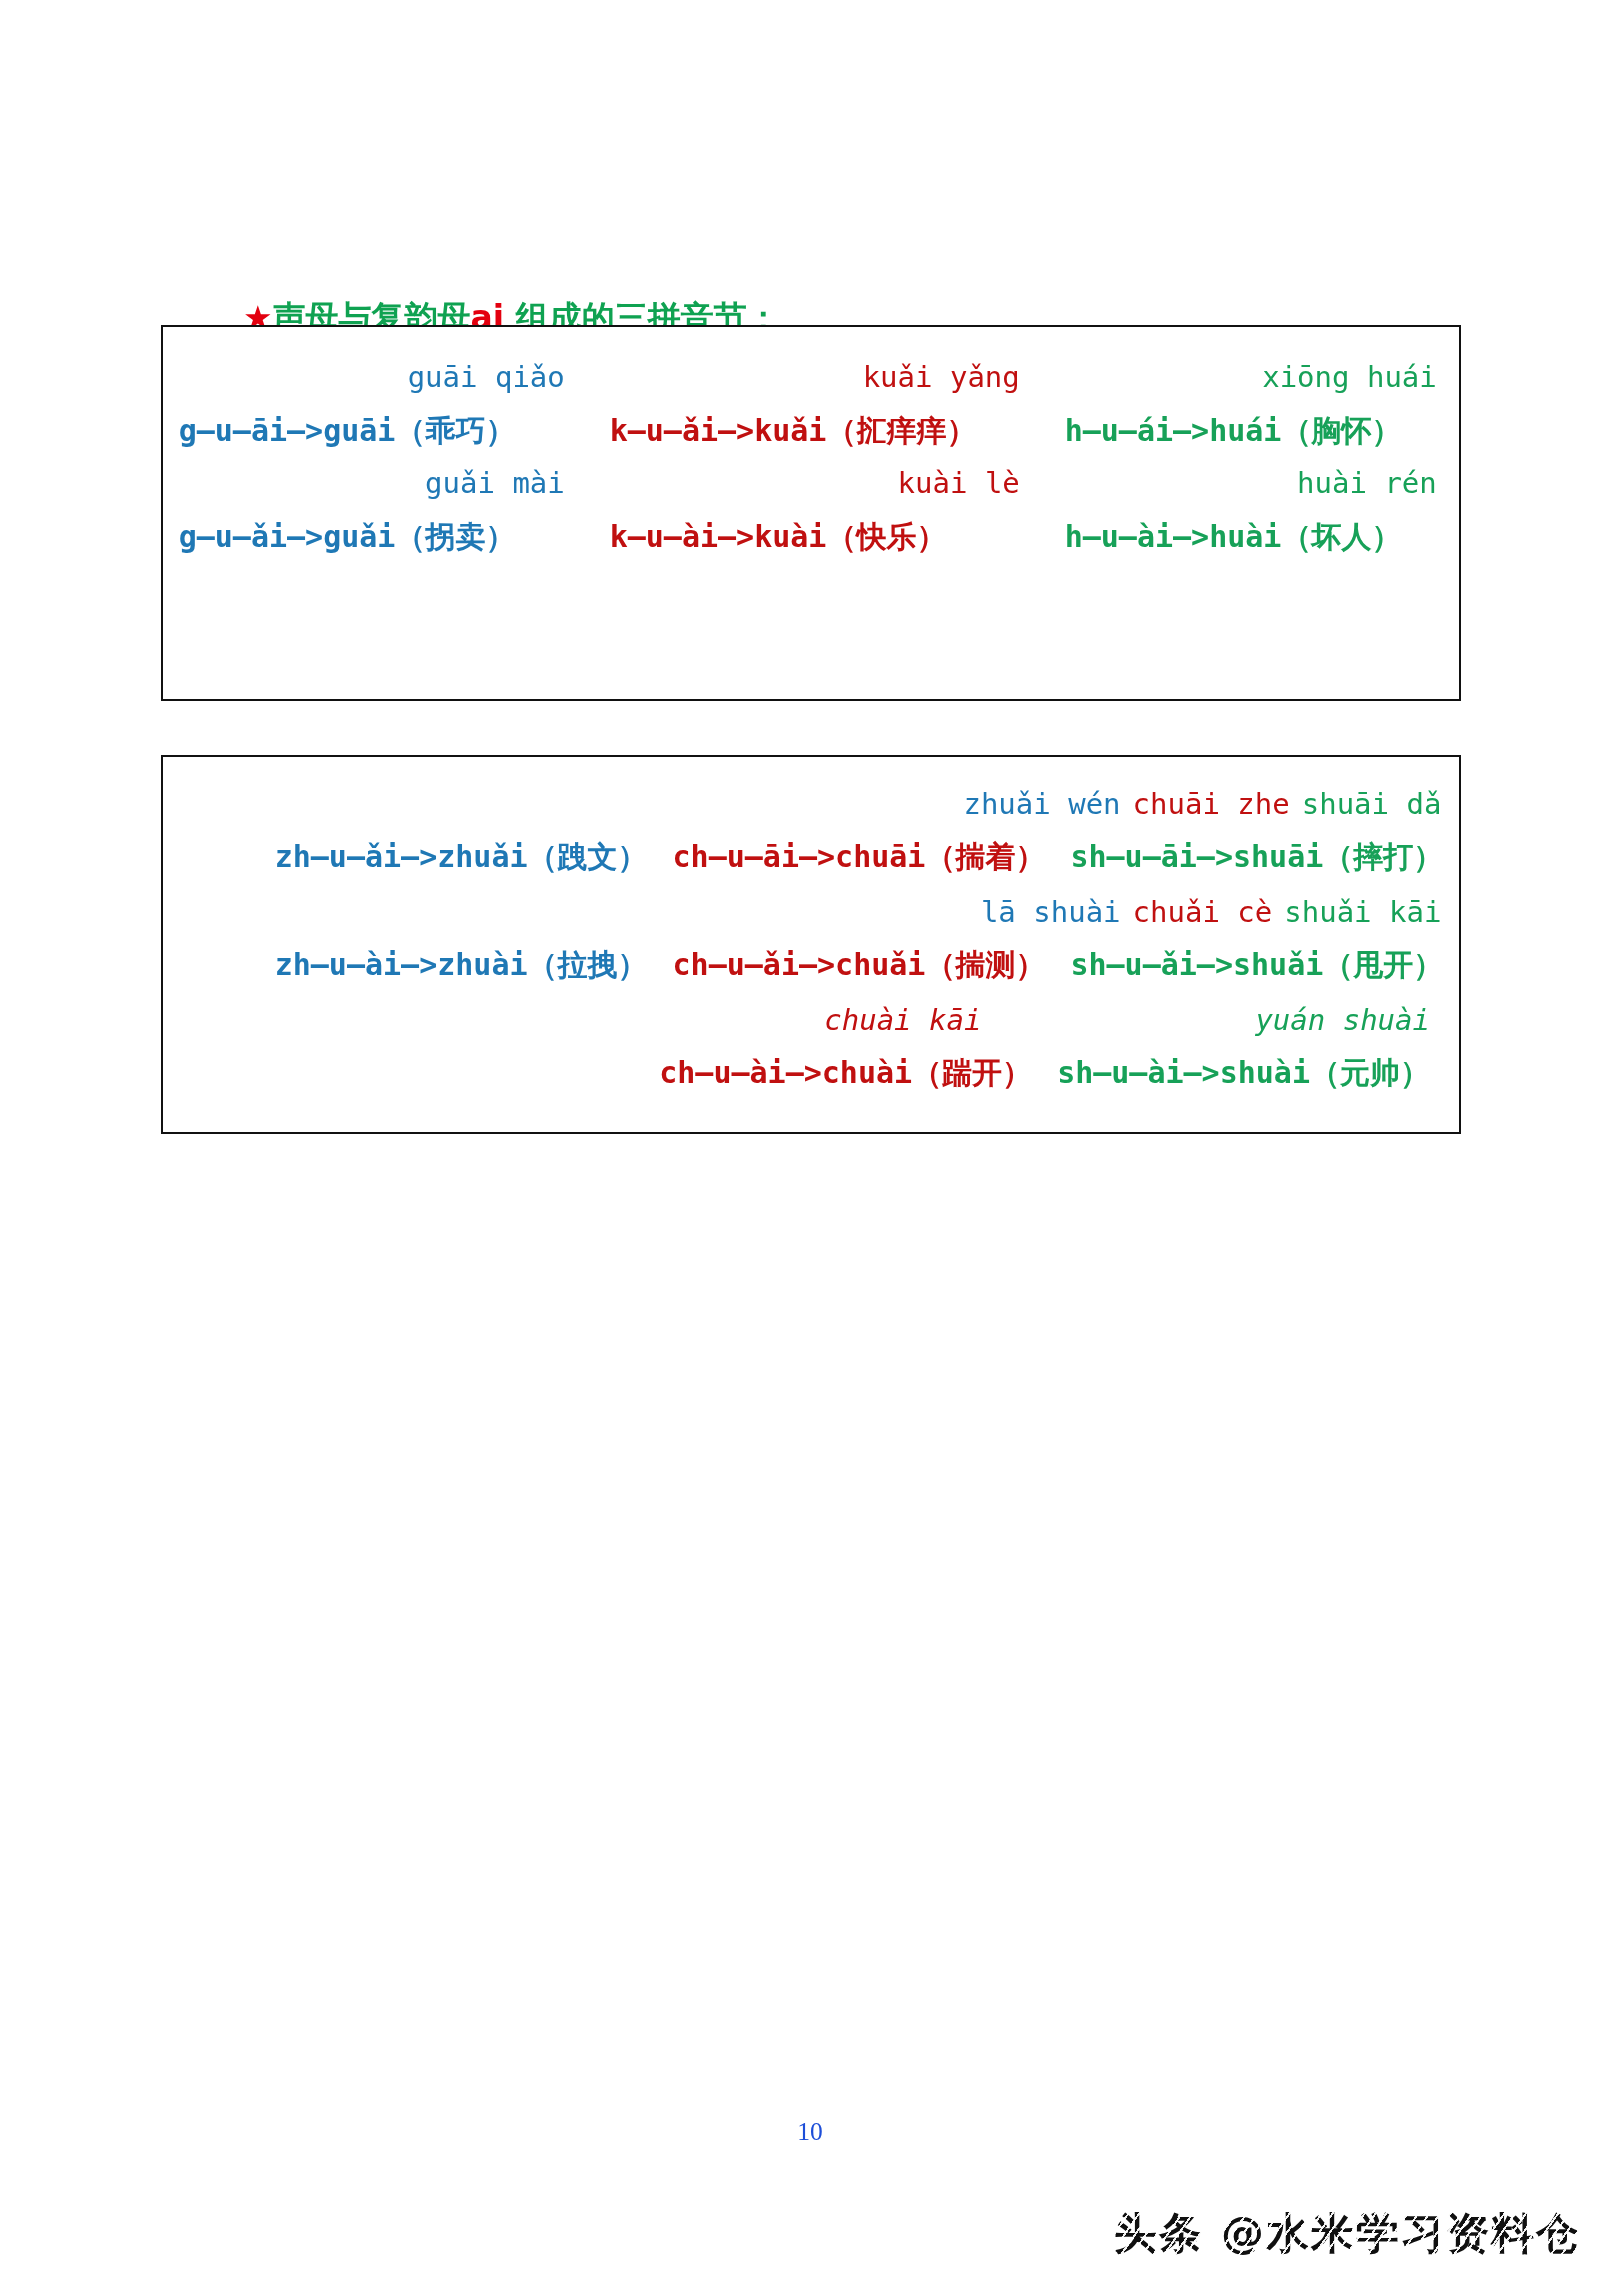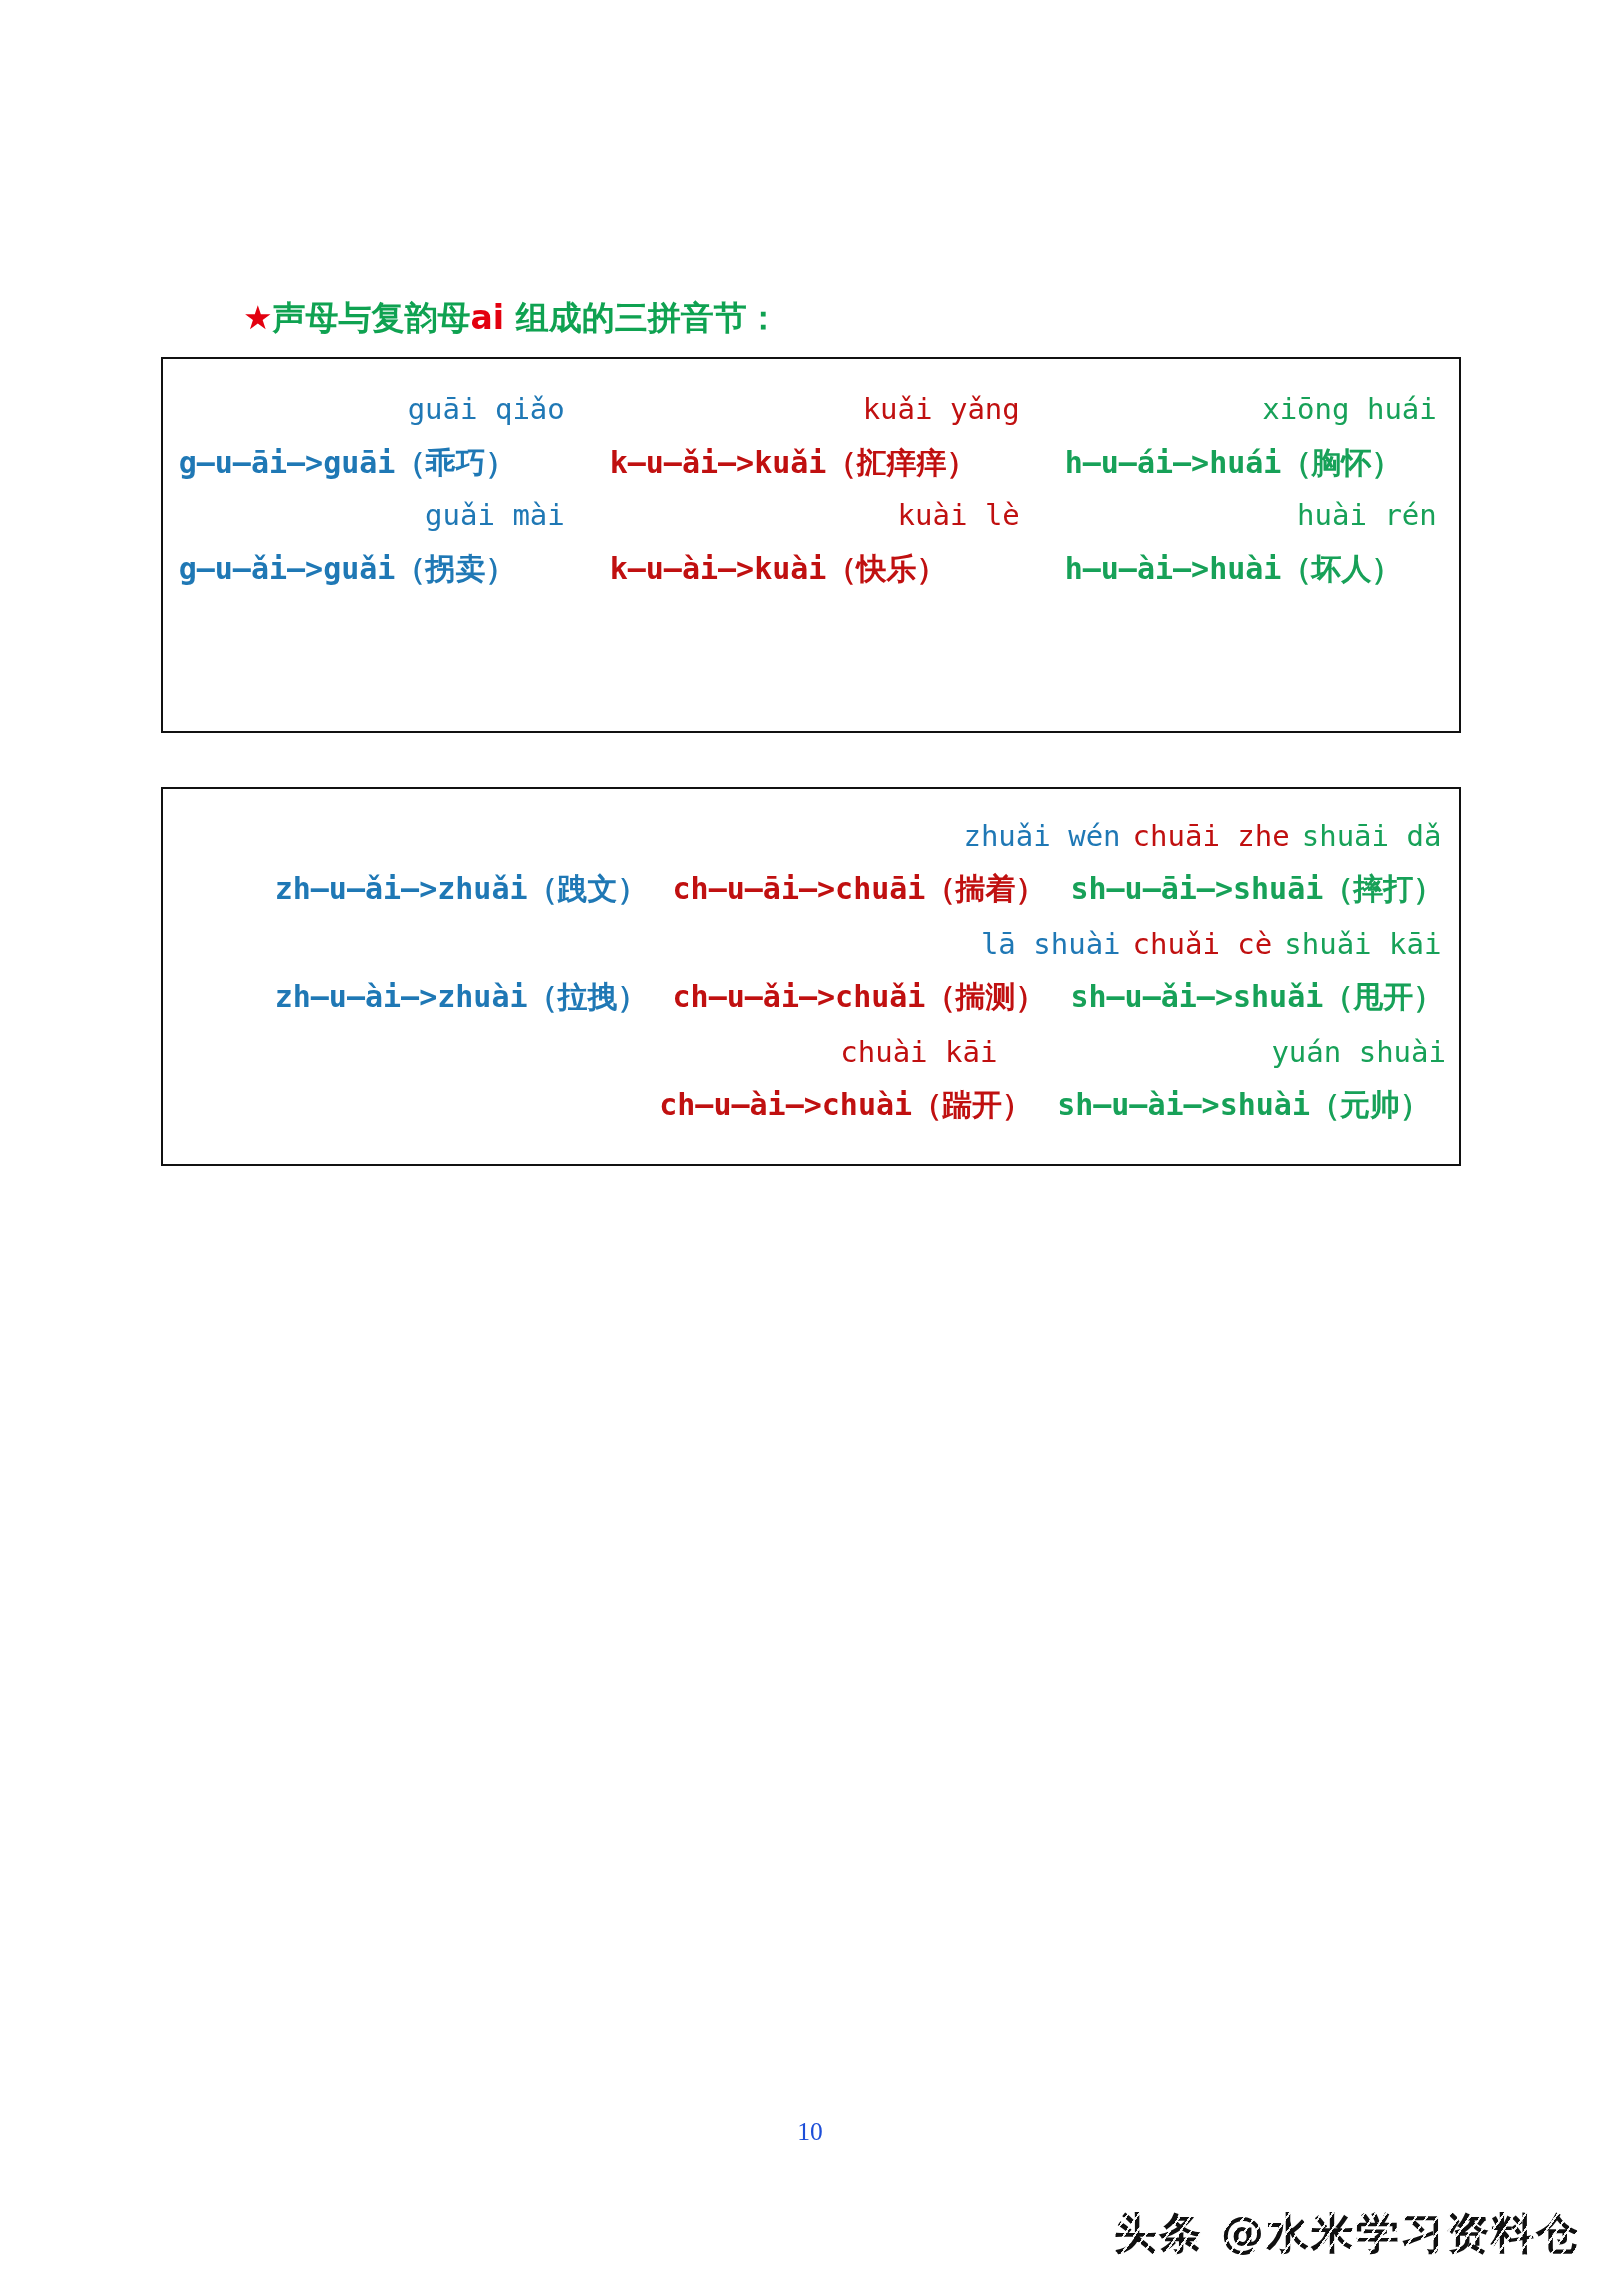--- a/index.html
+++ b/index.html
@@ -19,21 +19,21 @@
     font-size:33px;font-weight:bold;white-space:pre;
     font-family:"DejaVu Sans", sans-serif;
   }
   .t-star{color:#e3000f;}
   .t-green{color:#0fa251;}
   .t-ai{color:#e3000f;font-family:"DejaVu Sans", sans-serif;font-weight:bold;}
 
   
   .box{
     position:absolute;left:161px;width:1300px;
-    border:2.9px solid #111111;background:#ffffff;box-sizing:border-box;margin-top:32px;
+    border:2.9px solid #111111;background:#ffffff;box-sizing:border-box;
   }
   .box1{top:325px;height:376px;padding-top:23.5px;}
   .box2{top:755px;height:379px;padding-top:19.6px;}
 
   
   .b1row{
     display:grid;grid-template-columns:392px 416px 378px;
     column-gap:39px;padding-left:15.7px;
   }
   .cell .word{
@@ -46,21 +46,21 @@
 
   
   .b2words{
     display:flex;justify-content:flex-end;align-items:center;
     gap:12px;padding-right:17.6px;height:54px;font-size:29px;white-space:nowrap;
   }
   .b2formulas{
     display:flex;justify-content:flex-end;align-items:center;
     gap:25px;padding-right:15.7px;height:54px;font-size:30px;font-weight:600;white-space:nowrap;
   }
-  .b2words.row3{gap:274px;padding-right:13px;}
+  .b2words.row3{gap:274px;padding-right:29px;font-style:italic;}
   .b2formulas.row3{padding-right:29px;}
 
   
   .page-number{
     position:absolute;left:0;top:2117px;width:100%;text-align:center;
     font-size:25.5px;color:#1d4ed8;font-family:Liberation Serif, serif;
   }
   .watermark{
     position:absolute;right:39px;top:2205px;
     font-size:43px;font-weight:bold;letter-spacing:2px;

